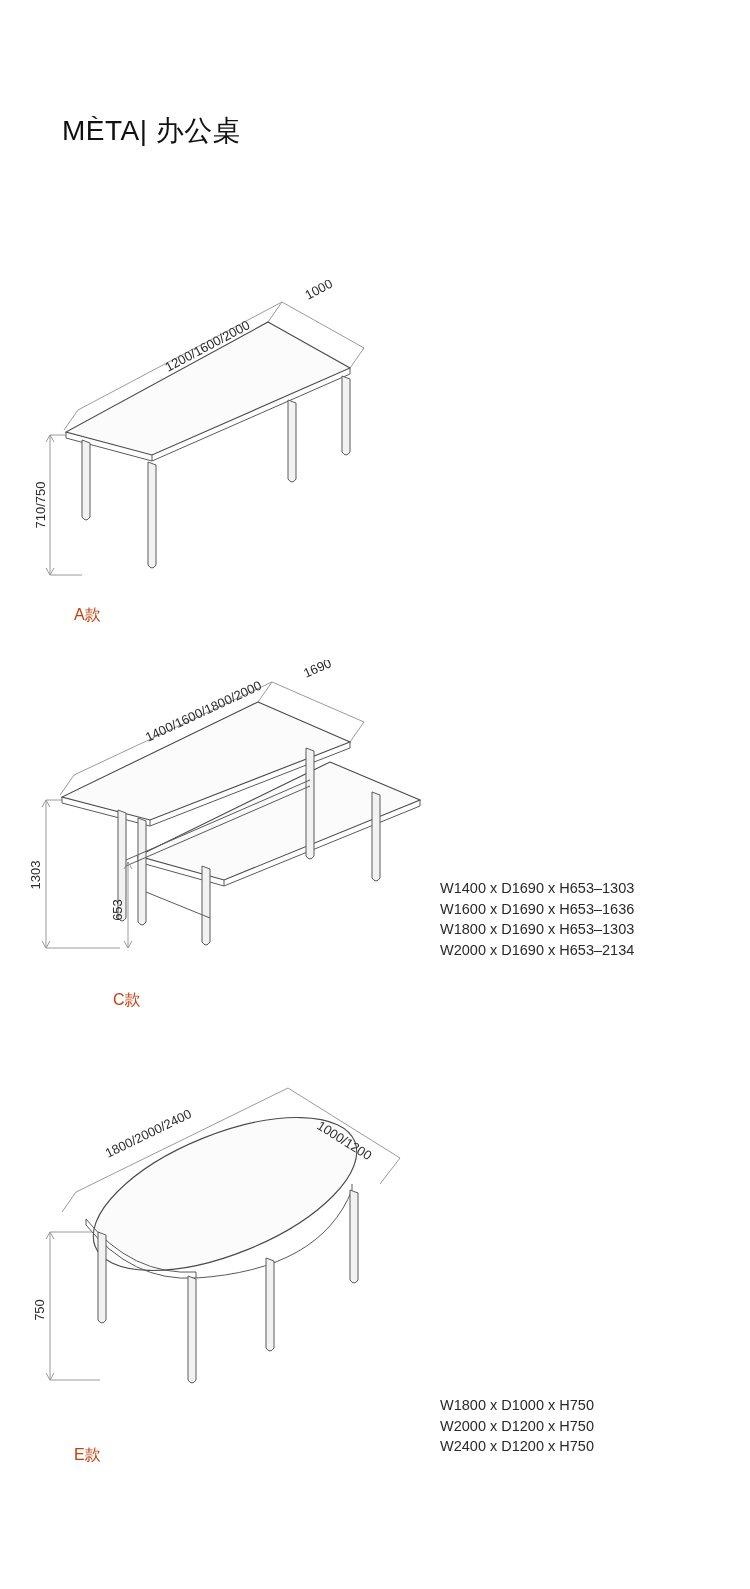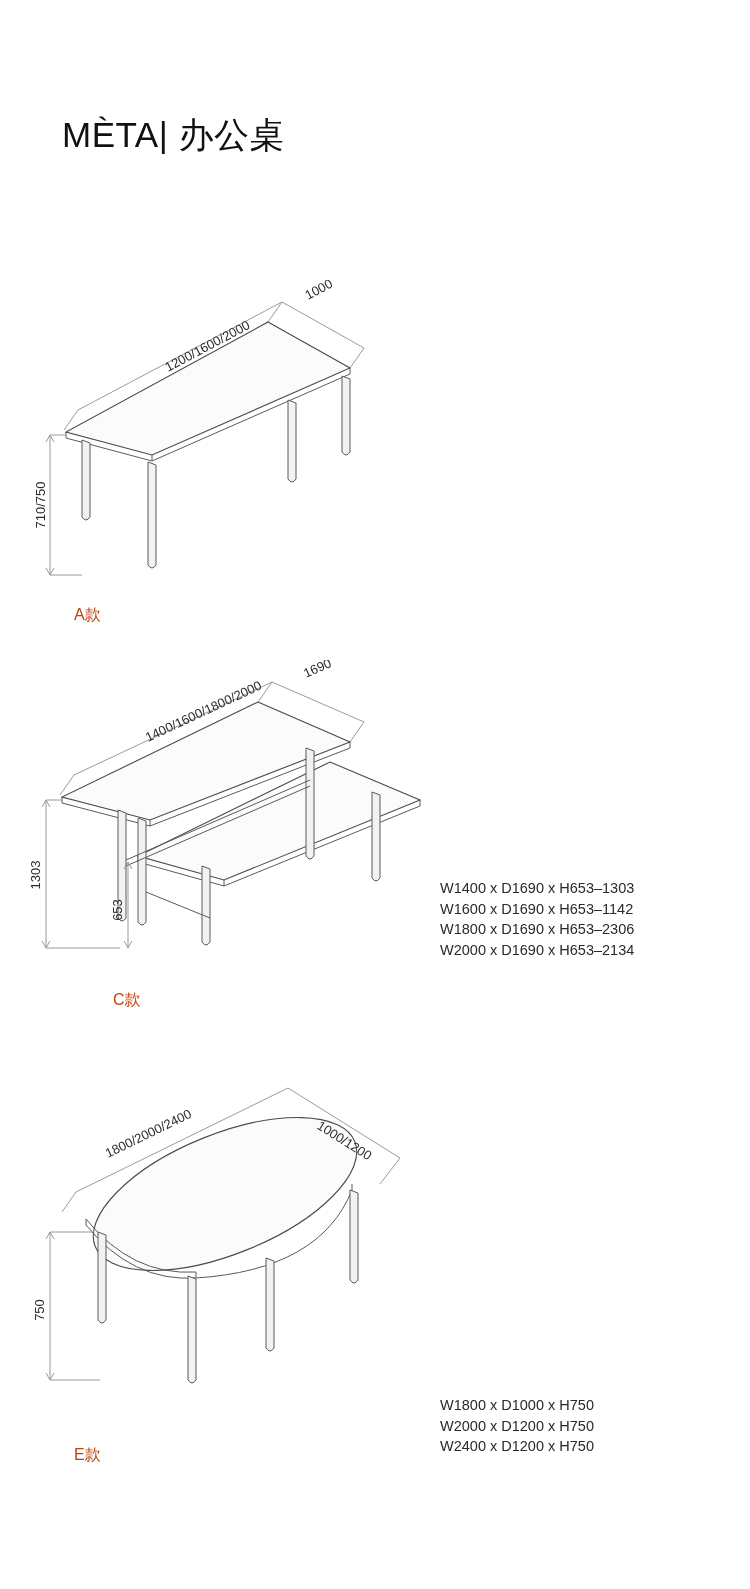--- a/index.html
+++ b/index.html
@@ -14,21 +14,21 @@
     font-family: "Liberation Sans", sans-serif;
     color: #1a1a1a;
     overflow: hidden;
   }
 
   
   .page-title {
     position: absolute;
     left: 62px;
     top: 112px;
-    font-size: 35px;
+    font-size: 28px;
     letter-spacing: 0.5px;
     color: #111;
     white-space: nowrap;
   }
 
   
   .section {
     position: absolute;
     left: 0;
     width: 750px;
@@ -155,22 +155,22 @@
     <path class="ln-d" d="M104,281 L108,288 L112,281"></path>
 
     <text class="dimtxt" x="128" y="82" transform="rotate(-25 128 82)">1400/1600/1800/2000</text>
     <text class="dimtxt" x="286" y="18" transform="rotate(-24 286 18)">1690</text>
     <text class="dimtxt" x="20" y="215" transform="rotate(-90 20 215)" text-anchor="middle">1303</text>
     <text class="dimtxt" x="102" y="250" transform="rotate(-90 102 250)" text-anchor="middle">653</text>
   </svg>
 
   <div class="spec-list" id="specs-c">
     <div>W1400 x D1690 x H653–1303</div>
-    <div>W1600 x D1690 x H653–1142</div>
-    <div>W1800 x D1690 x H653–2306</div>
+    <div>W1600 x D1690 x H653–1636</div>
+    <div>W1800 x D1690 x H653–1303</div>
     <div>W2000 x D1690 x H653–2134</div>
   </div>
 
   <div class="model-label" id="label-c">C款</div>
 </div>
 
 <div class="section" id="section-e">
 
   <svg class="drawing" width="420" height="420" viewBox="0 0 420 420">
 

